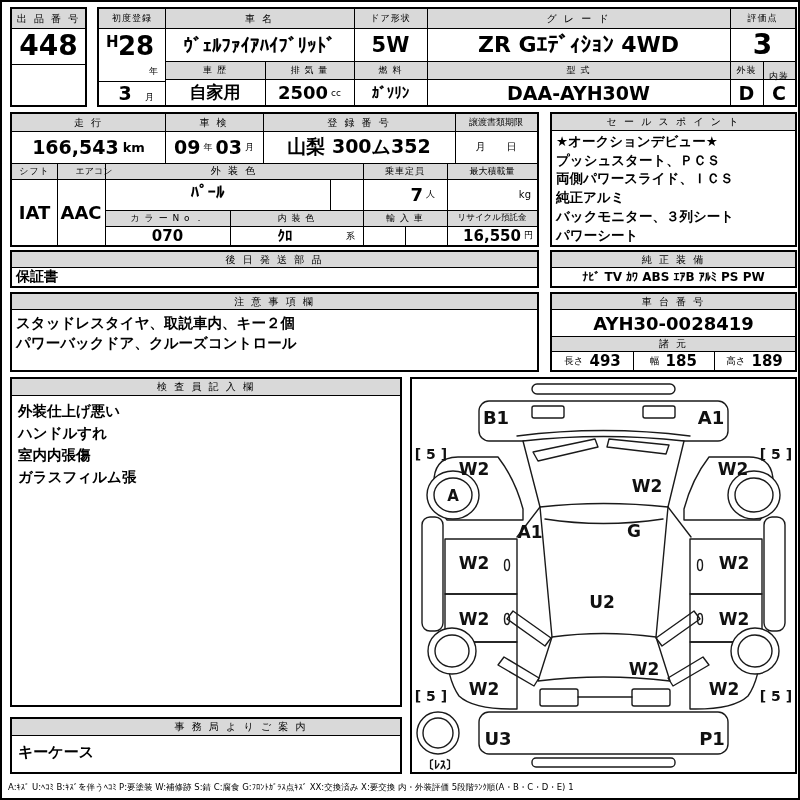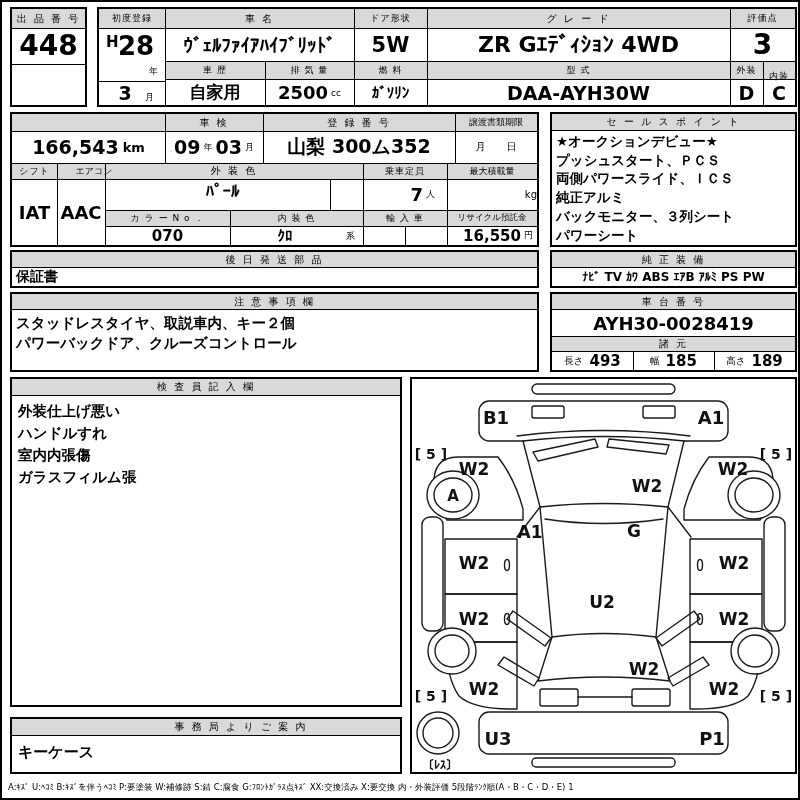--- a/index.html
+++ b/index.html
@@ -101,20 +101,21 @@
     <div class="vl" style="left:251px;top:0;height:49px;"></div>
     <div class="vl" style="left:443px;top:0;height:49px;"></div>
     <div class="vl" style="left:45px;top:49px;height:82px;"></div>
     <div class="vl" style="left:93px;top:49px;height:82px;"></div>
     <div class="vl" style="left:351px;top:49px;height:82px;"></div>
     <div class="vl" style="left:435px;top:49px;height:82px;"></div>
     <div class="vl" style="left:318px;top:65px;height:31px;"></div>
     <div class="vl" style="left:218px;top:96px;height:35px;"></div>
     <div class="vl" style="left:393px;top:112px;height:19px;"></div>
 
+    <div class="cell lbl" style="left:0;top:0;width:153px;height:17px;">走 行</div>
     <div class="cell" style="left:0;top:19px;width:153px;height:28px;">
       <span class="b fs19">166,543</span>
         <span class="b unit13">km</span>
     </div>
     <div class="cell lbl" style="left:153px;top:0;width:98px;height:17px;">車 検</div>
     <div class="cell" style="left:153px;top:19px;width:98px;height:28px;">
       <span class="b fs19">09</span>
         <span class="unit">年</span>
       <span class="b fs19" style="margin-left:3px;">03</span>
         <span class="unit">月</span>
@@ -128,26 +129,26 @@
     </div>
 
     <div class="cell lbl9" style="left:0;top:49px;width:45px;height:16px;">シフト</div>
     <div class="cell lbl9" style="left:58px;top:49px;width:48px;height:16px;letter-spacing:0;">エアコン</div>
     <div class="cell lbl" style="left:93px;top:49px;width:258px;height:16px;">外 装 色</div>
     <div class="cell lbl9" style="left:351px;top:49px;width:84px;height:16px;">乗車定員</div>
     <div class="cell lbl9" style="left:435px;top:49px;width:90px;height:16px;letter-spacing:0;">最大積載量</div>
 
     <div class="cell b fs18" style="left:0;top:65px;width:45px;height:66px;">IAT</div>
     <div class="cell b fs18" style="left:45px;top:65px;width:48px;height:66px;">AAC</div>
-    <div class="cell b fs17" style="left:98px;top:65px;width:225px;height:26px;font-family:Liberation Mono, monospace;">ﾊﾟｰﾙ</div>
+    <div class="cell b fs17" style="left:83px;top:65px;width:225px;height:26px;">ﾊﾟｰﾙ</div>
     <div class="cell right" style="left:351px;top:65px;width:84px;height:31px;padding-right:12px;">
       <span class="b fs18">7</span>
         <span class="unit">人</span>
     </div>
-    <div class="cell right" style="left:435px;top:65px;width:90px;height:31px;font-size:10px;">
+    <div class="cell right" style="left:435px;top:65px;width:90px;height:31px;padding-right:6px;font-size:10px;">
       <span>kg</span>
     </div>
 
     <div class="cell lbl9" style="left:93px;top:96px;width:125px;height:16px;">カ ラ ー N o ．</div>
     <div class="cell lbl9" style="left:218px;top:96px;width:133px;height:16px;">内 装 色</div>
     <div class="cell lbl9" style="left:351px;top:96px;width:84px;height:16px;">輸 入 車</div>
     <div class="cell lbl9" style="left:435px;top:96px;width:90px;height:16px;letter-spacing:0;font-size:8.5px;">リサイクル預託金</div>
 
     <div class="cell b fs15" style="left:93px;top:112px;width:125px;height:19px;">070</div>
     <div class="cell b fs15" style="left:218px;top:112px;width:110px;height:19px;">ｸﾛ</div>

